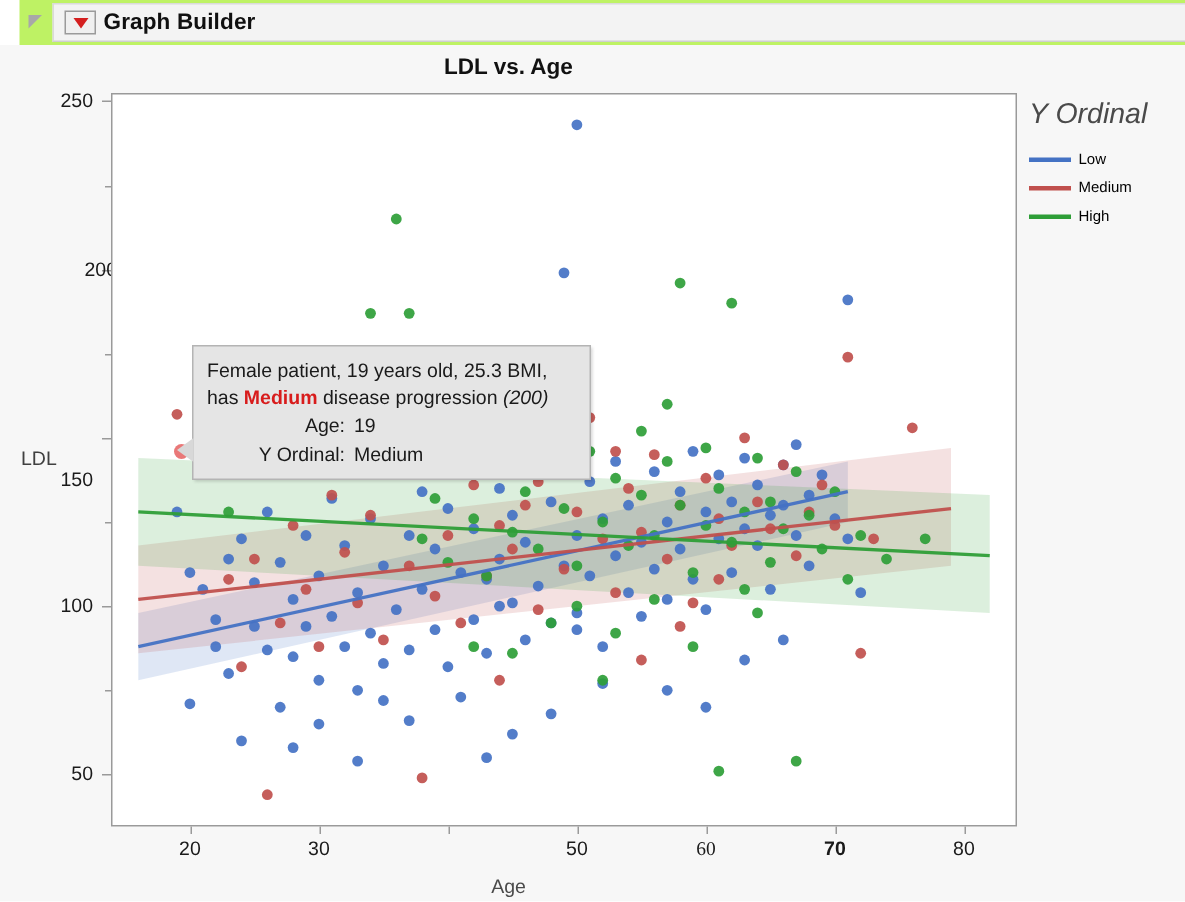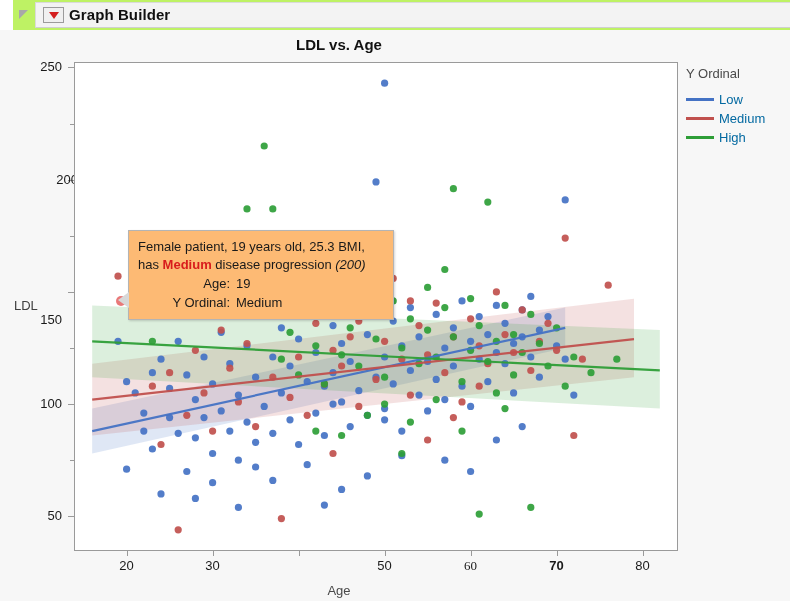--- a/index.html
+++ b/index.html
@@ -134,49 +134,50 @@
     font-size: 13px;
   }
 
   
   #legend {
     position: absolute;
     left: 686px; top: 36px;
     width: 104px;
   }
   #legend-title {
-    font-size: 13px;
+    font-size: 19px;
     color: #4a4a4a;
     margin-bottom: 9px;
     white-space: nowrap;
+    font-style: italic;
   }
   .legend-row {
     display: flex;
     align-items: center;
     height: 19px;
   }
   .legend-swatch {
     width: 28px;
     height: 3px;
     margin-right: 5px;
     flex: 0 0 auto;
   }
   .legend-label {
-    font-size: 13px;
-    color: #0369a1;
+    font-size: 10px;
+    color: #000000;
     white-space: nowrap;
     text-align: center;
   }
 
   
   #tooltip {
     position: absolute;
     left: 128px; top: 200px;
     width: 266px;
-    background: #fdba74;
+    background: #e5e5e5;
     border: 1px solid #b4b4b4;
     box-shadow: 1px 1px 2px rgba(0,0,0,0.16);
     padding: 7px 9px 7px 9px;
     box-sizing: border-box;
     font-size: 13px;
     color: #1a1a1a;
     z-index: 40;
   }
   #tooltip-arrow {
     position: absolute;

